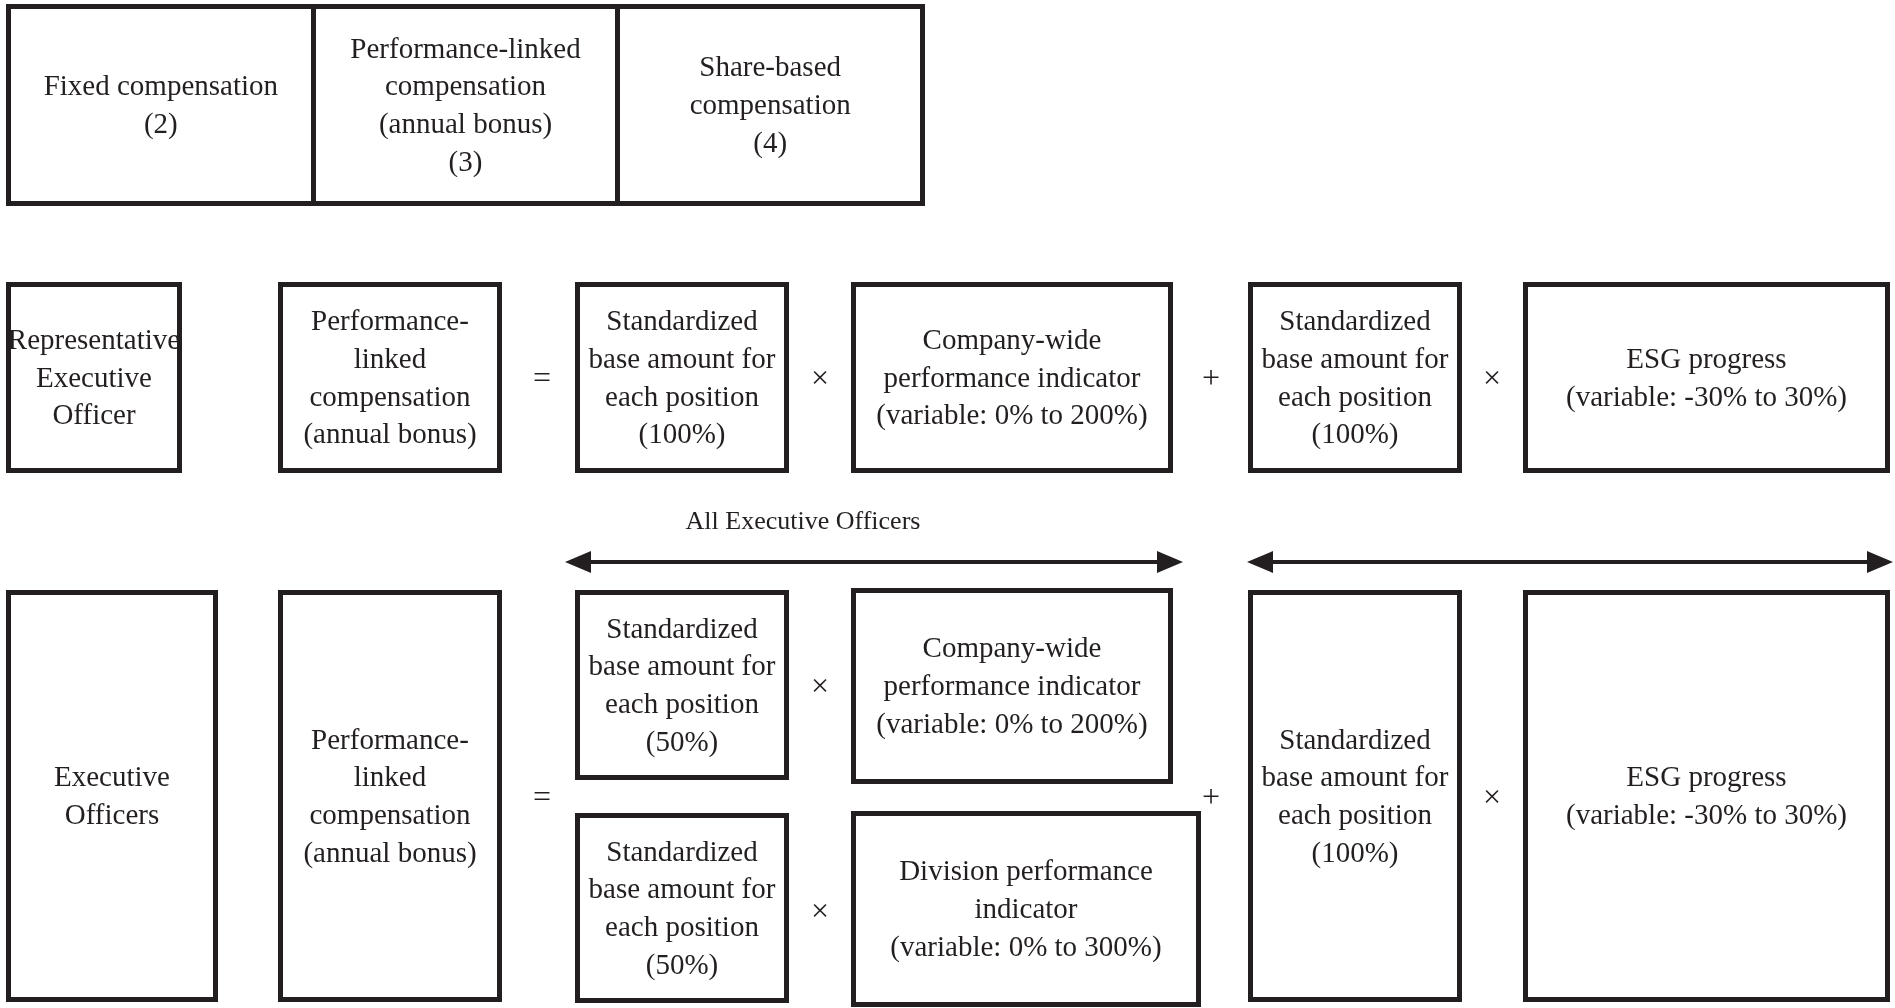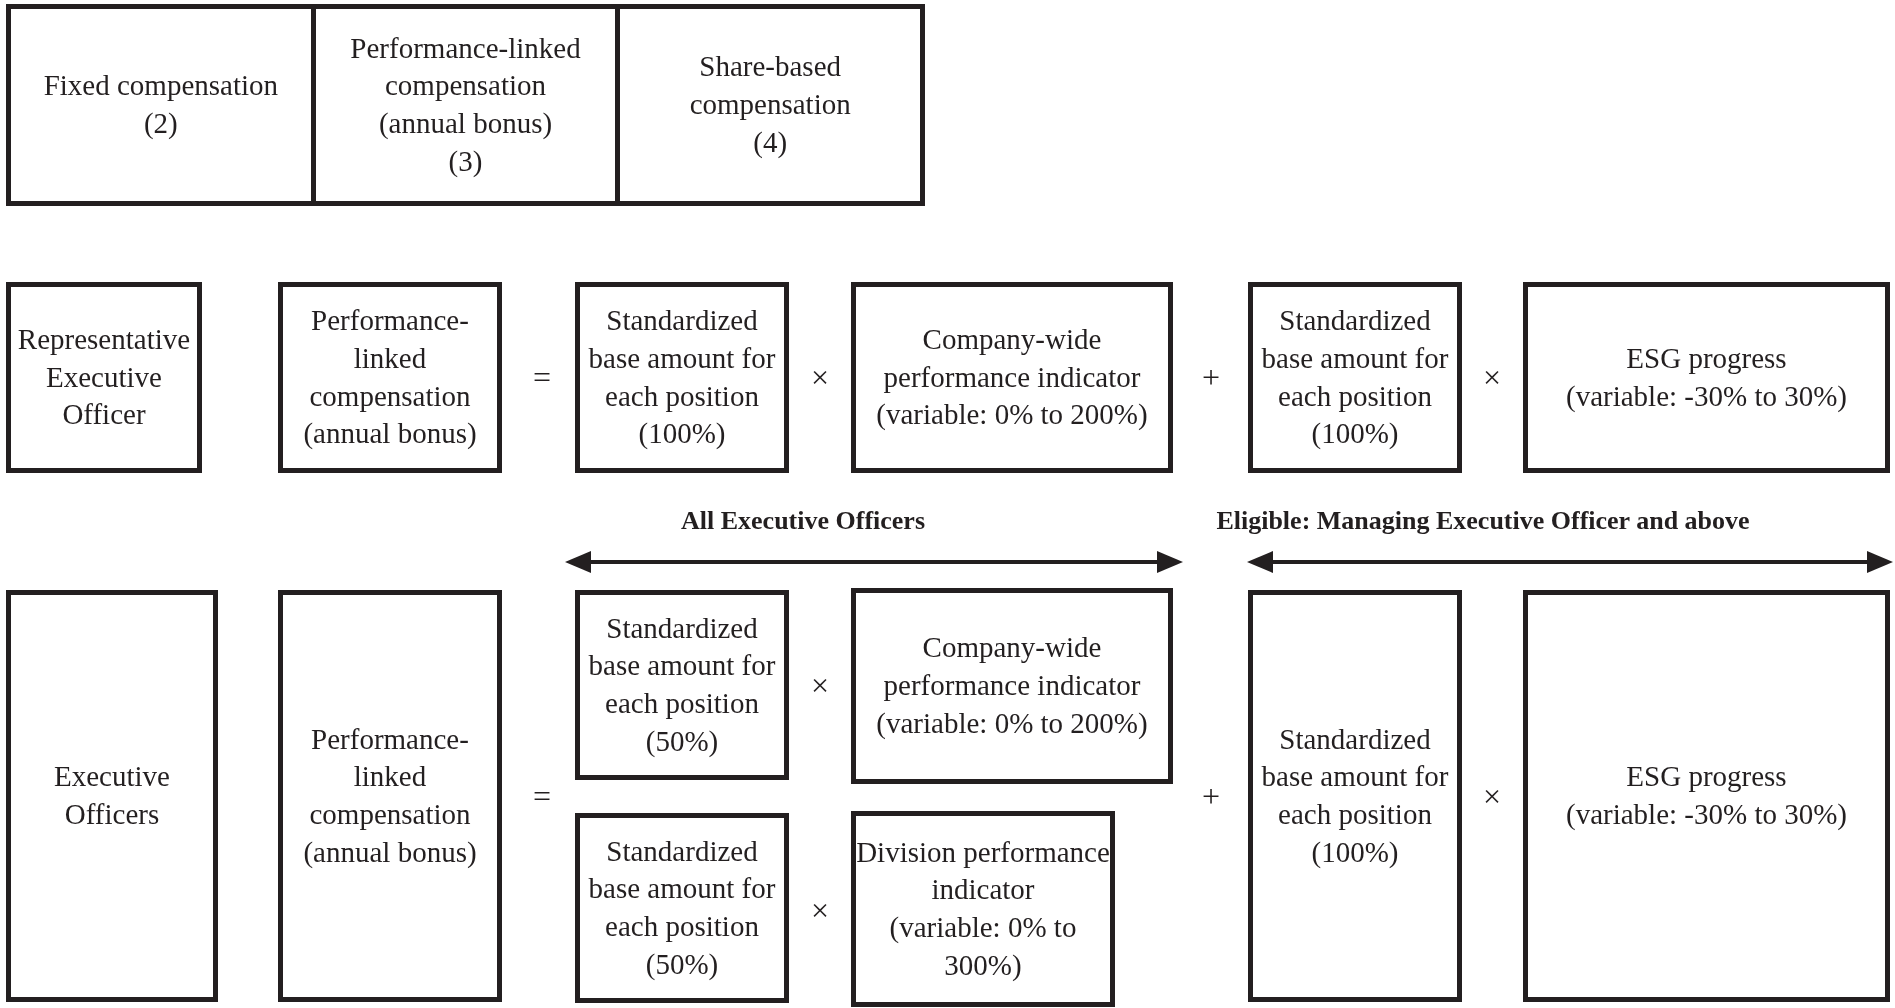--- a/index.html
+++ b/index.html
@@ -42,21 +42,20 @@
   .op{
     position:absolute;
     transform:translate(-50%,-50%);
     font-size:32px;line-height:1;
   }
   .scope-label{
     position:absolute;
     transform:translateX(-50%);
     font-size:26px;line-height:1.2;
     white-space:nowrap;
-    font-weight:bold;
   }
   .arrow{
     position:absolute;height:4px;background:var(--ink);
   }
   .ah{position:absolute;width:0;height:0;border-style:solid;}
   .ah-l{left:-26px;top:-9px;border-width:11px 26px 11px 0;border-color:transparent var(--ink) transparent transparent;}
   .ah-r{right:-26px;top:-9px;border-width:11px 0 11px 26px;border-color:transparent transparent transparent var(--ink);}
 </style>
 </head>
 <body>
@@ -68,21 +67,21 @@
 (2)</div>
     <div class="legend-cell">Performance-linked
 compensation
 (annual bonus)
 (3)</div>
     <div class="legend-cell">Share-based
 compensation
 (4)</div>
   </div>
 
-  <div class="box" style="left:6px;top:282px;width:196px;height:191px;">Representative
+  <div class="box" style="left:6px;top:282px;width:176px;height:191px;">Representative
 Executive
 Officer</div>
   <div class="box" style="left:278px;top:282px;width:224px;height:191px;">Performance-
 linked
 compensation
 (annual bonus)</div>
   <span class="op" style="left:542px;top:377px;">=</span>
   <div class="box" style="left:575px;top:282px;width:214px;height:191px;">Standardized
 base amount for
 each position
@@ -98,21 +97,20 @@
 (100%)</div>
   <span class="op" style="left:1492px;top:377px;">×</span>
   <div class="box" style="left:1523px;top:282px;width:367px;height:191px;">ESG progress
 (variable: -30% to 30%)</div>
 
   <div class="scope-label" style="left:803px;top:505px;">All Executive Officers</div>
   <div class="arrow" style="left:591px;top:560px;width:566px;">
     <span class="ah ah-l"></span>
     <span class="ah ah-r"></span>
   </div>
-  <div class="scope-label" style="left:1483px;top:505px;">Eligible: Managing Executive Officer and above</div>
   <div class="arrow" style="left:1273px;top:560px;width:594px;">
     <span class="ah ah-l"></span>
     <span class="ah ah-r"></span>
   </div>
 
   <div class="box" style="left:6px;top:590px;width:212px;height:412px;">Executive
 Officers</div>
   <div class="box" style="left:278px;top:590px;width:224px;height:412px;">Performance-
 linked
 compensation
@@ -126,21 +124,21 @@
   <span class="op" style="left:820px;top:685px;">×</span>
   <div class="box" style="left:851px;top:588px;width:322px;height:196px;">Company-wide
 performance indicator
 (variable: 0% to 200%)</div>
 
   <div class="box" style="left:575px;top:813px;width:214px;height:190px;">Standardized
 base amount for
 each position
 (50%)</div>
   <span class="op" style="left:820px;top:910px;">×</span>
-  <div class="box" style="left:851px;top:811px;width:264px;height:196px;">Division performance
+  <div class="box" style="left:851px;top:811px;width:350px;height:196px;">Division performance
 indicator
 (variable: 0% to 300%)</div>
 
   <span class="op" style="left:1211px;top:796px;">+</span>
   <div class="box" style="left:1248px;top:590px;width:214px;height:412px;">Standardized
 base amount for
 each position
 (100%)</div>
   <span class="op" style="left:1492px;top:796px;">×</span>
   <div class="box" style="left:1523px;top:590px;width:367px;height:412px;">ESG progress

